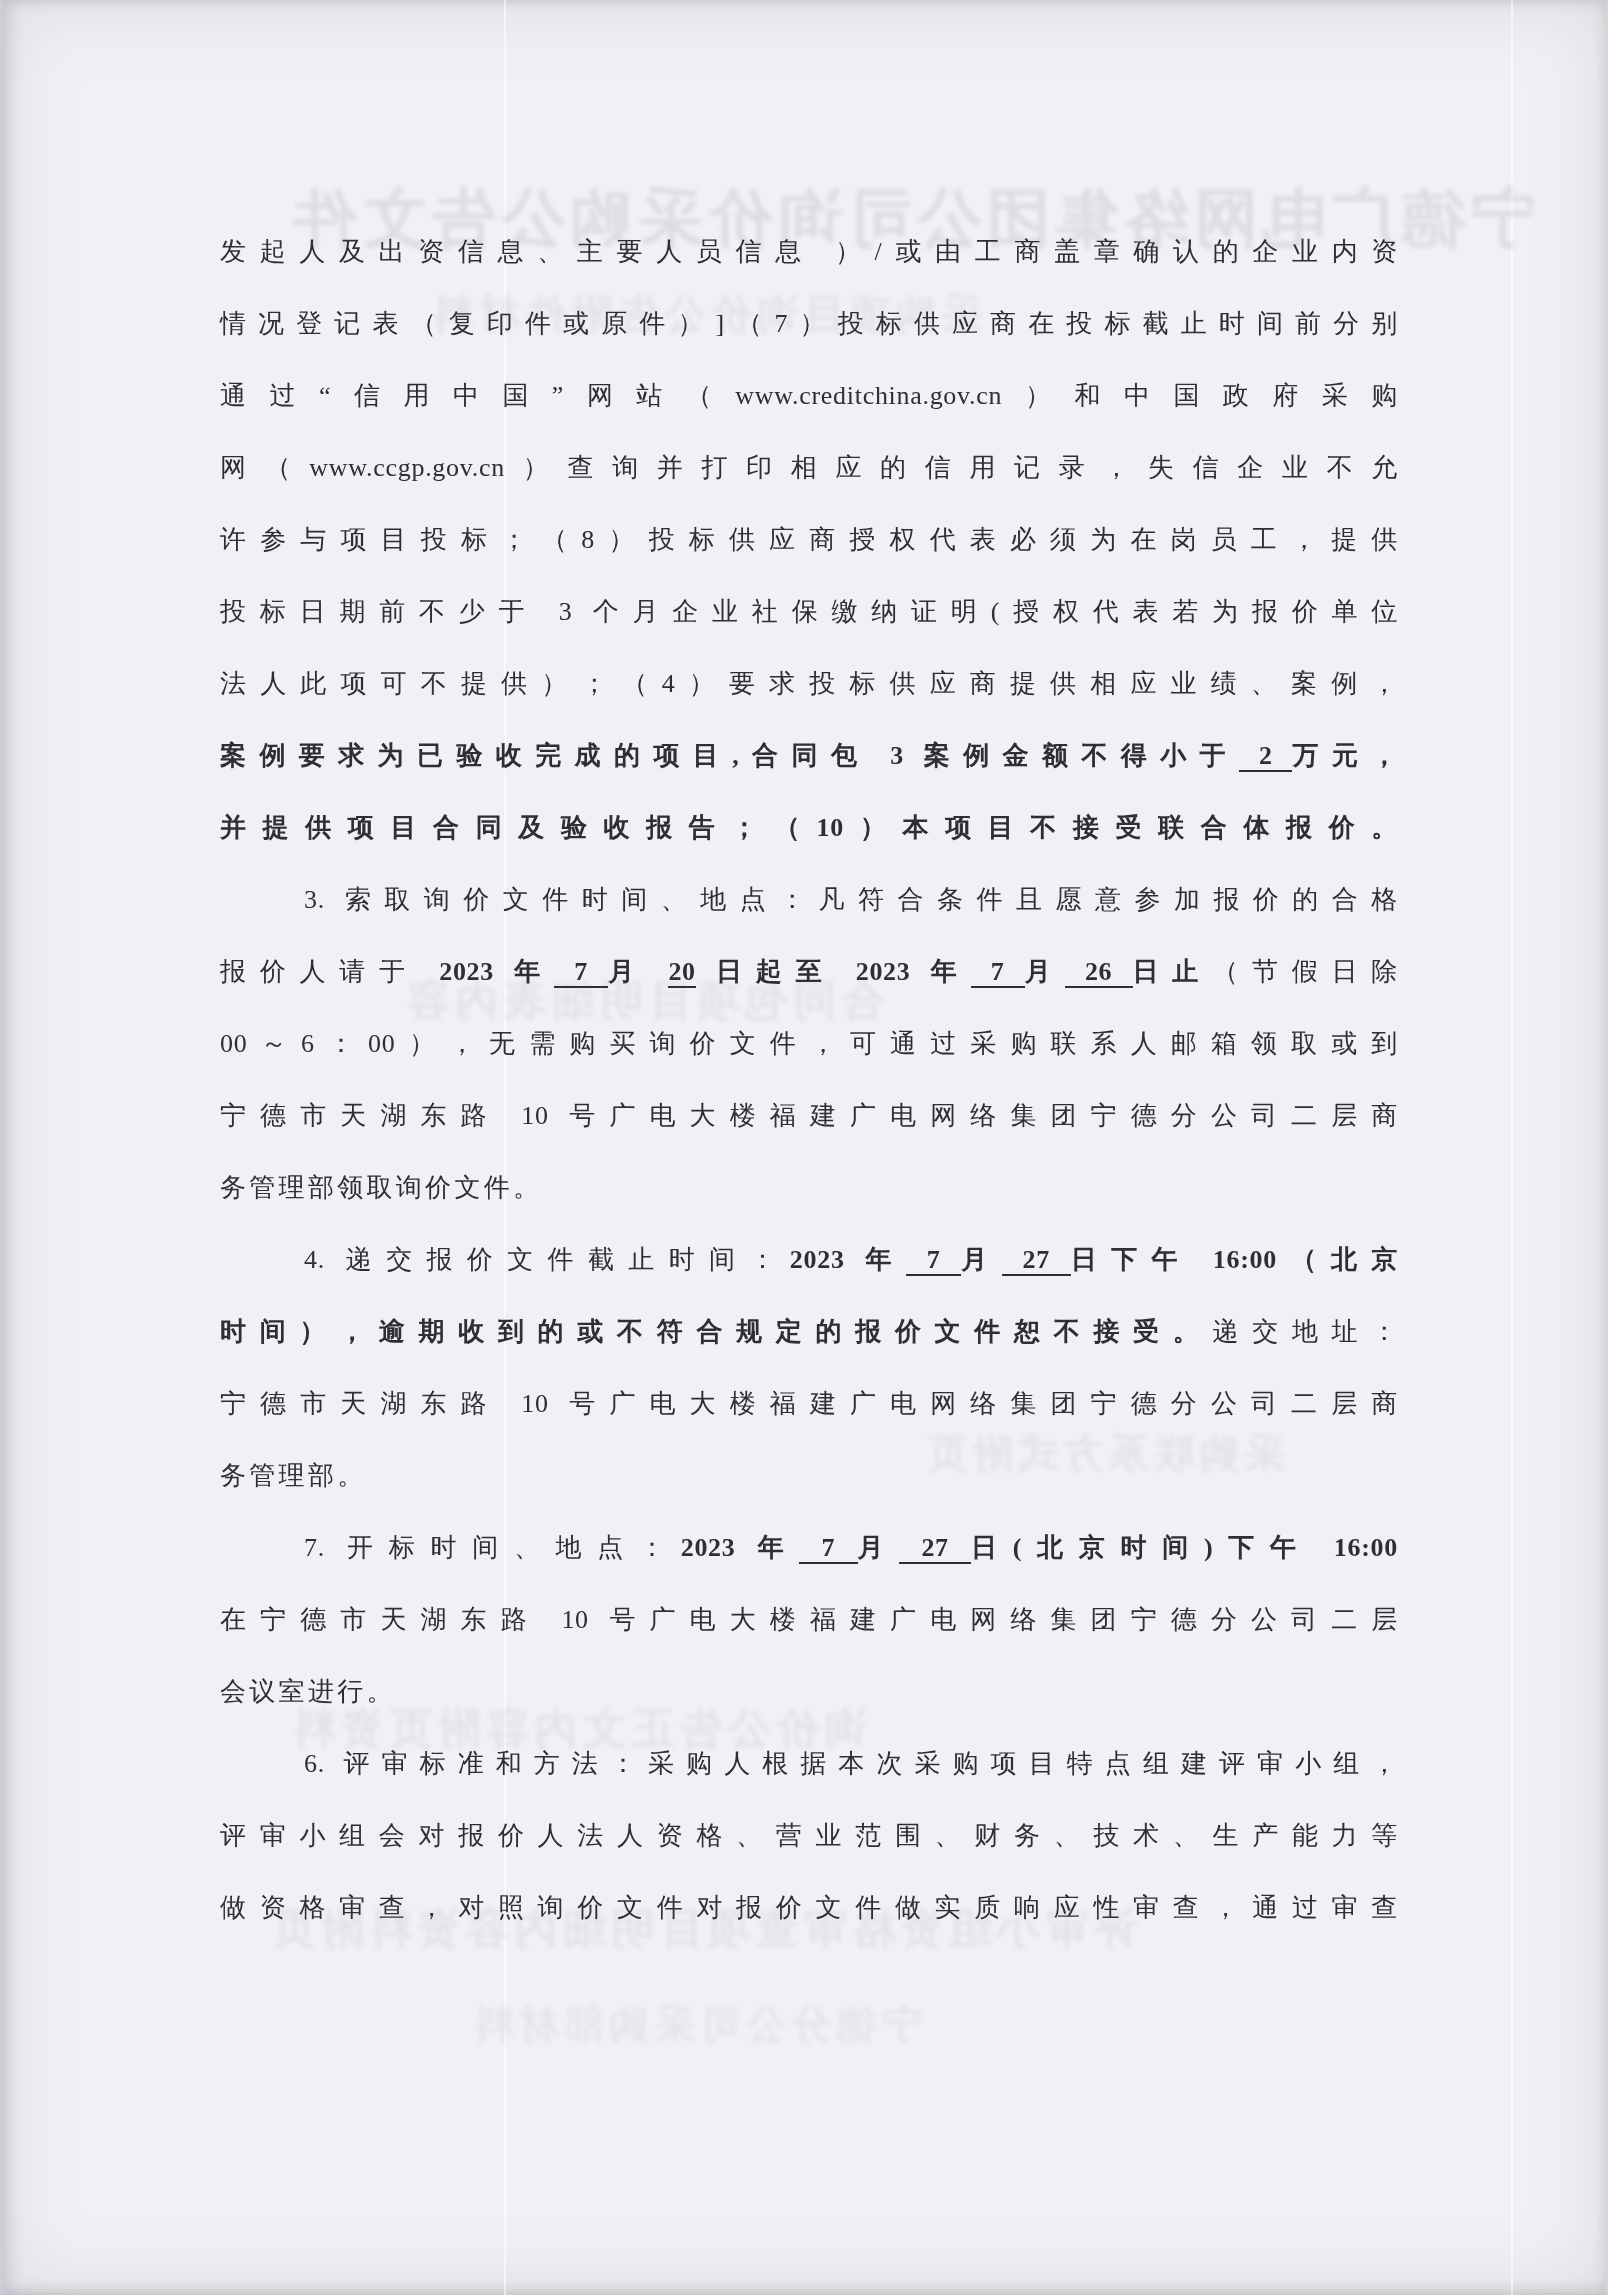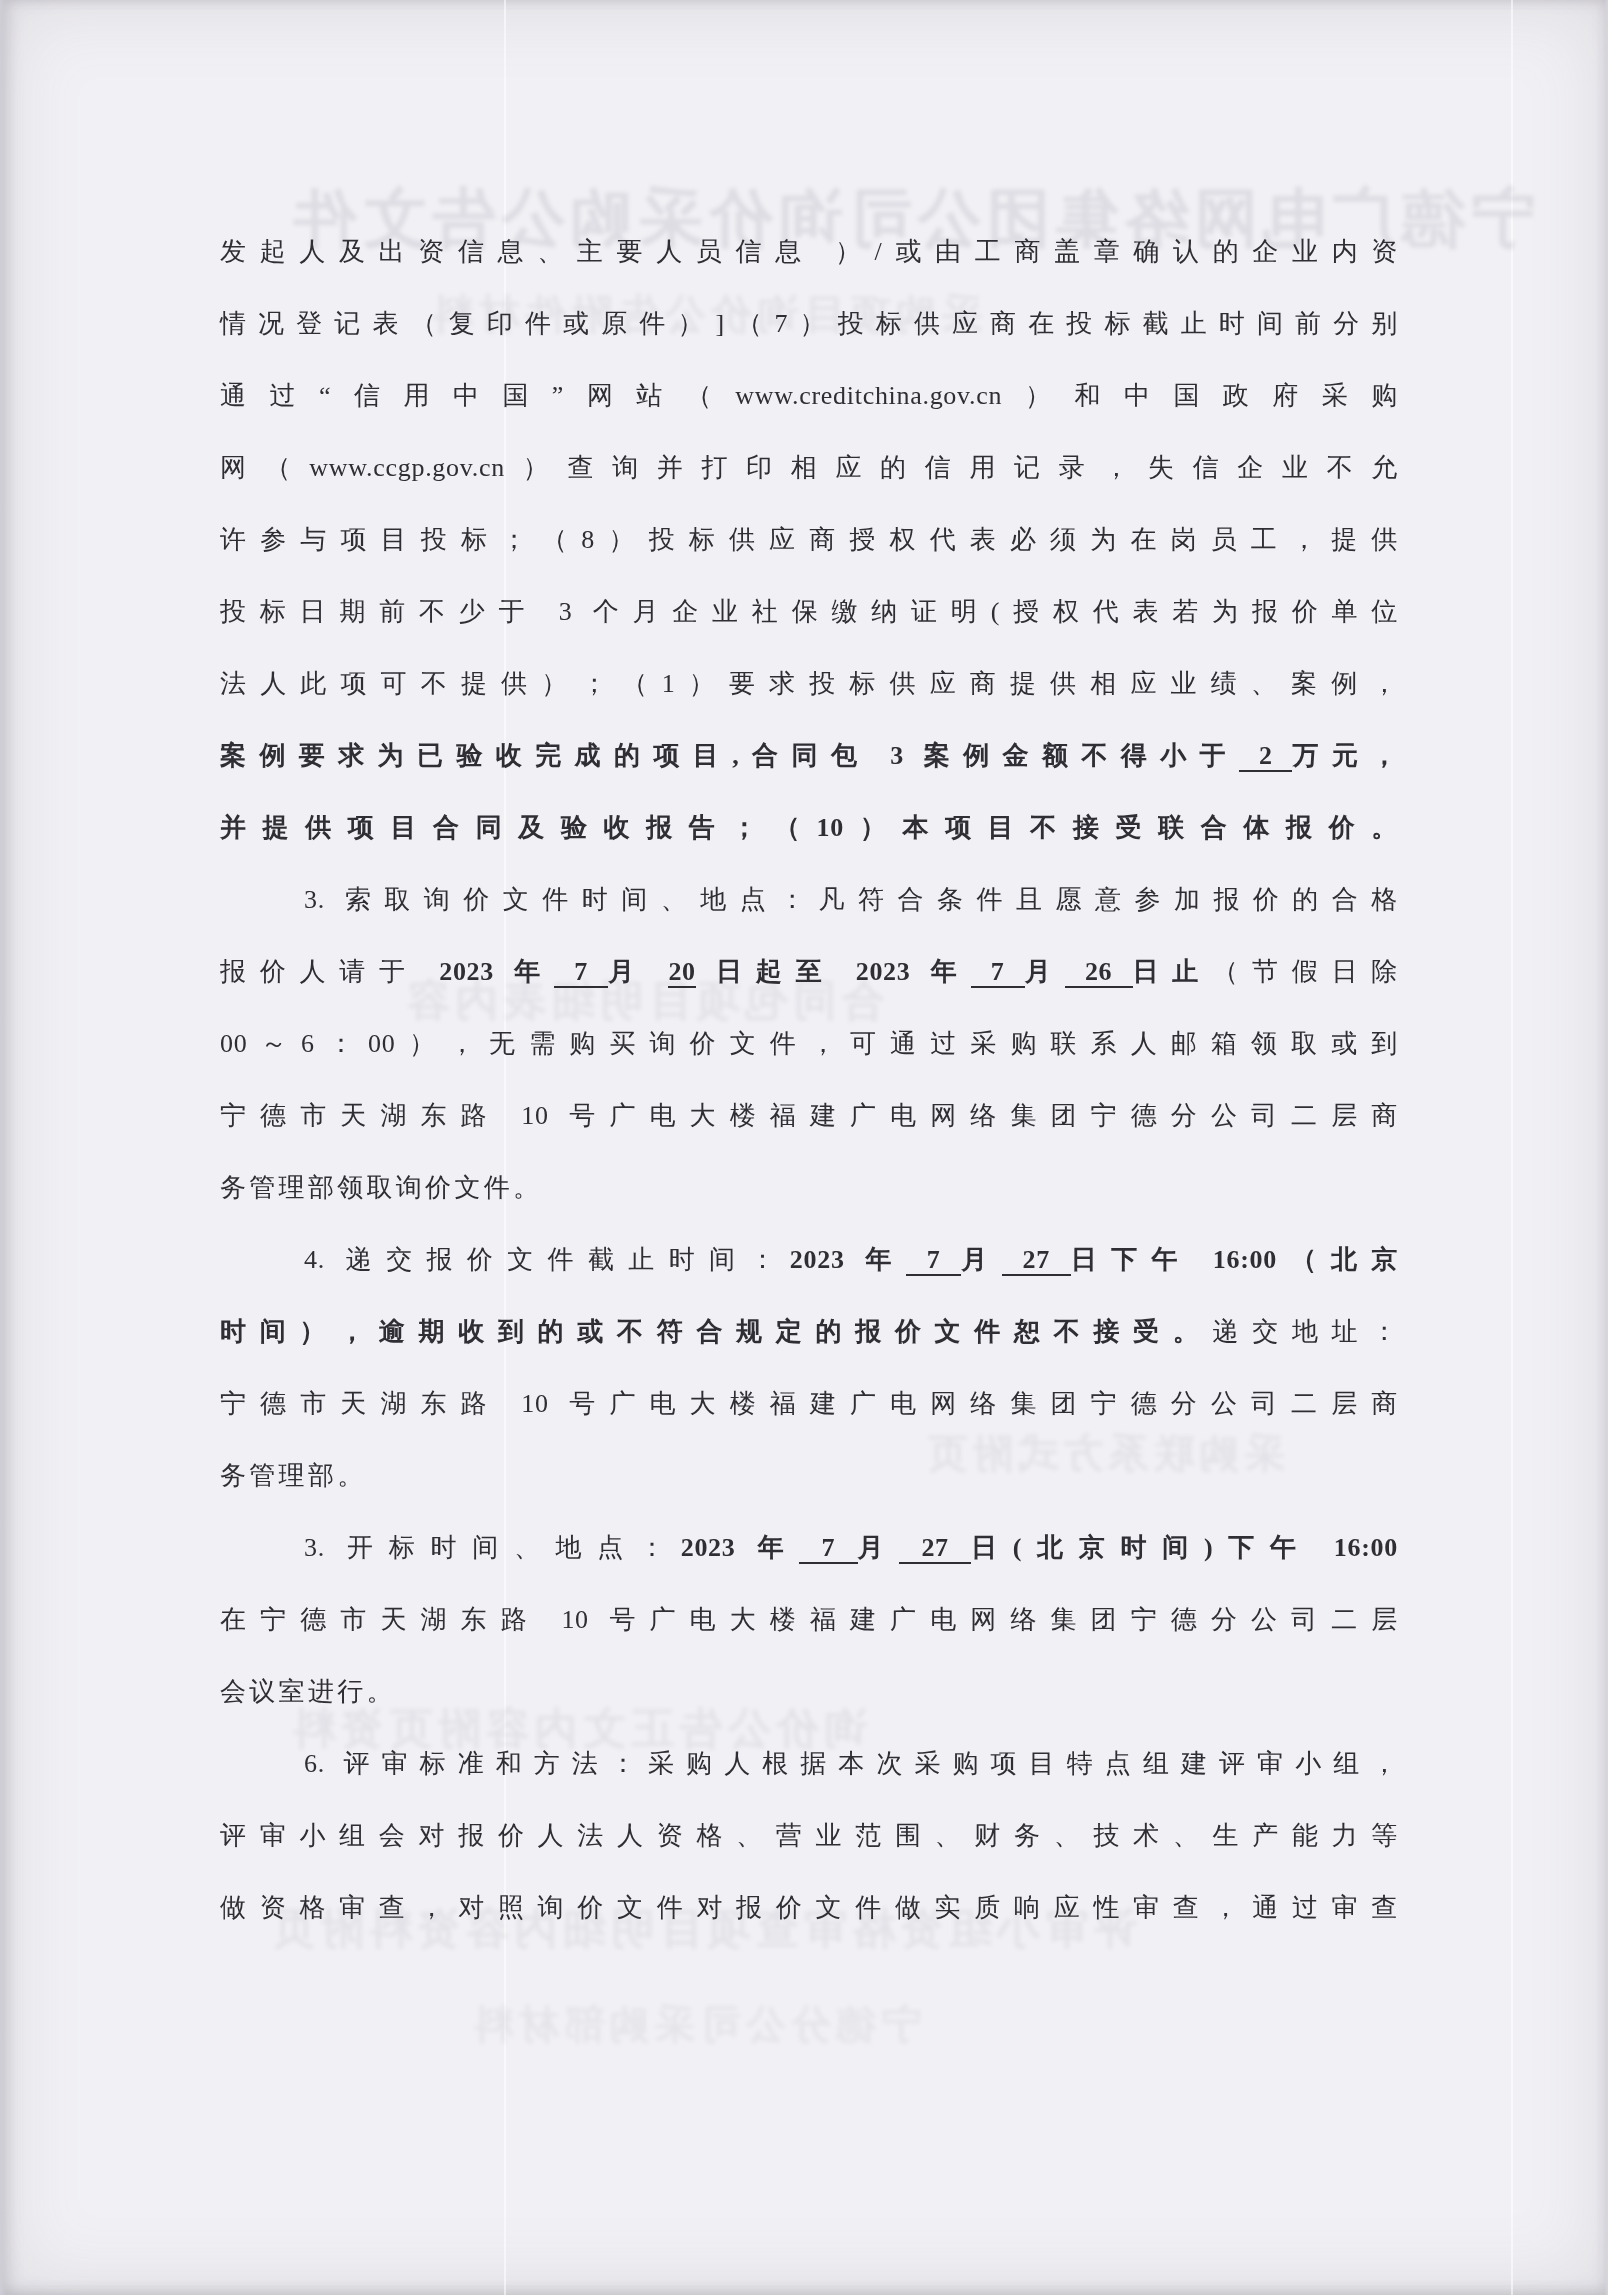--- a/index.html
+++ b/index.html
@@ -56,33 +56,33 @@
       <div class="ghost" style="top: 1997px; left: 468px; font-size: 40px; opacity: 0.08;">宁德分公司采购部材料</div>
     </div>
 
   <div class="text-block" id="text-block">
       <div class="line"><span>发起人及出资信息、主要人员信息 ）/或由工商盖章确认的企业内资</span></div>
       <div class="line"><span>情况登记表（复印件或原件）]（7）投标供应商在投标截止时间前分别</span></div>
       <div class="line"><span>通过“信用中国”网站（www.creditchina.gov.cn）和中国政府采购</span></div>
       <div class="line"><span>网（www.ccgp.gov.cn）查询并打印相应的信用记录，失信企业不允</span></div>
       <div class="line"><span>许参与项目投标；（8）投标供应商授权代表必须为在岗员工，提供</span></div>
       <div class="line"><span>投标日期前不少于 3 个月企业社保缴纳证明(授权代表若为报价单位</span></div>
-      <div class="line"><span>法人此项可不提供）；（1）要求投标供应商提供相应业绩、案例，</span></div>
+      <div class="line"><span>法人此项可不提供）；（4）要求投标供应商提供相应业绩、案例，</span></div>
       <div class="line"><span class="b">案例要求为已验收完成的项目,合同包 3 案例金额不得小于</span><span class="b u"> 2 </span><span class="b">万元，</span></div>
       <div class="line"><span class="b">并提供项目合同及验收报告；（10）本项目不接受联合体报价。</span></div>
       <div class="line" style="text-indent: 84px;"><span>3. 索取询价文件时间、地点：凡符合条件且愿意参加报价的合格</span></div>
       <div class="line"><span>报价人请于 </span><span class="b">2023 年</span><span class="b u"> 7 </span><span class="b">月 </span><span class="b u">20</span><span class="b"> 日起至 </span><span class="b">2023 年</span><span class="b u"> 7 </span><span class="b">月</span><span class="b u"> 26 </span><span class="b">日止</span><span>（节假日除</span></div>
       <div class="line"><span>00～6：00），无需购买询价文件，可通过采购联系人邮箱领取或到</span></div>
       <div class="line"><span>宁德市天湖东路 10 号广电大楼福建广电网络集团宁德分公司二层商</span></div>
       <div class="line short"><span>务管理部领取询价文件。</span></div>
       <div class="line" style="text-indent: 84px;"><span>4. 递交报价文件截止时间：</span><span class="b">2023 年</span><span class="b u"> 7 </span><span class="b">月</span><span class="b u"> 27 </span><span class="b">日下午 16:00（北京</span></div>
       <div class="line"><span class="b">时间），逾期收到的或不符合规定的报价文件恕不接受。</span><span>递交地址：</span></div>
       <div class="line"><span>宁德市天湖东路 10 号广电大楼福建广电网络集团宁德分公司二层商</span></div>
       <div class="line short"><span>务管理部。</span></div>
-      <div class="line" style="text-indent: 84px;"><span>3. 开标时间、地点：</span><span class="b">2023 年</span><span class="b u"> 7 </span><span class="b">月</span><span class="b u"> 27 </span><span class="b">日(北京时间)下午 16:00</span></div>
+      <div class="line" style="text-indent: 84px;"><span>7. 开标时间、地点：</span><span class="b">2023 年</span><span class="b u"> 7 </span><span class="b">月</span><span class="b u"> 27 </span><span class="b">日(北京时间)下午 16:00</span></div>
       <div class="line"><span>在宁德市天湖东路 10 号广电大楼福建广电网络集团宁德分公司二层</span></div>
       <div class="line short"><span>会议室进行。</span></div>
       <div class="line" style="text-indent: 84px;"><span>6. 评审标准和方法：采购人根据本次采购项目特点组建评审小组，</span></div>
       <div class="line"><span>评审小组会对报价人法人资格、营业范围、财务、技术、生产能力等</span></div>
       <div class="line"><span>做资格审查，对照询价文件对报价文件做实质响应性审查，通过审查</span></div>
     </div>
 </div>
 
 
 </body></html>

